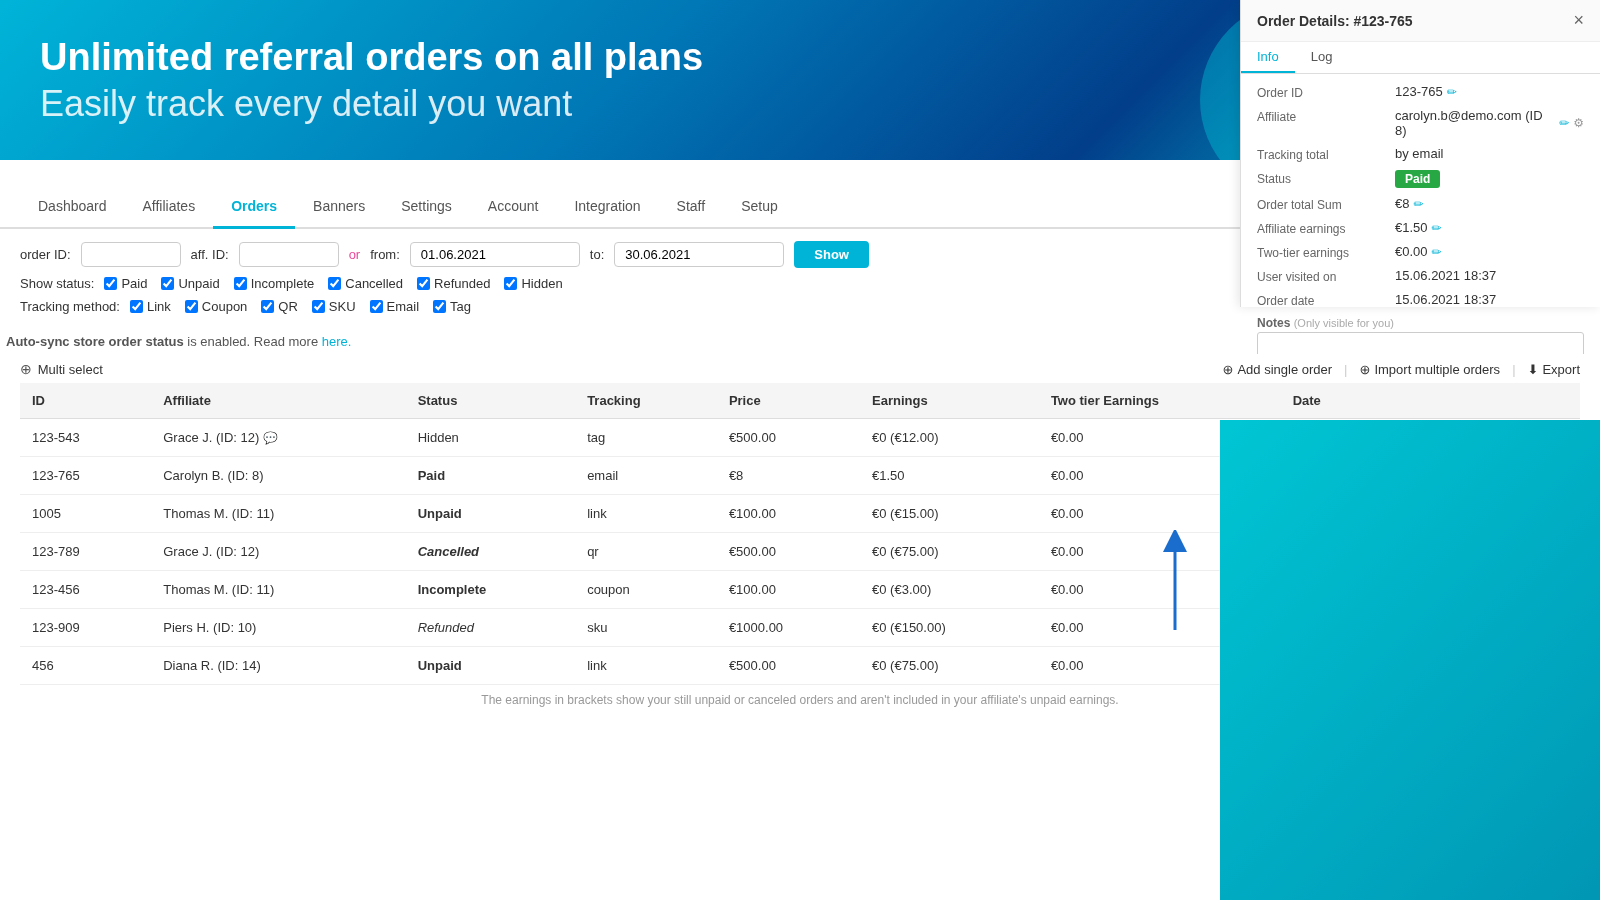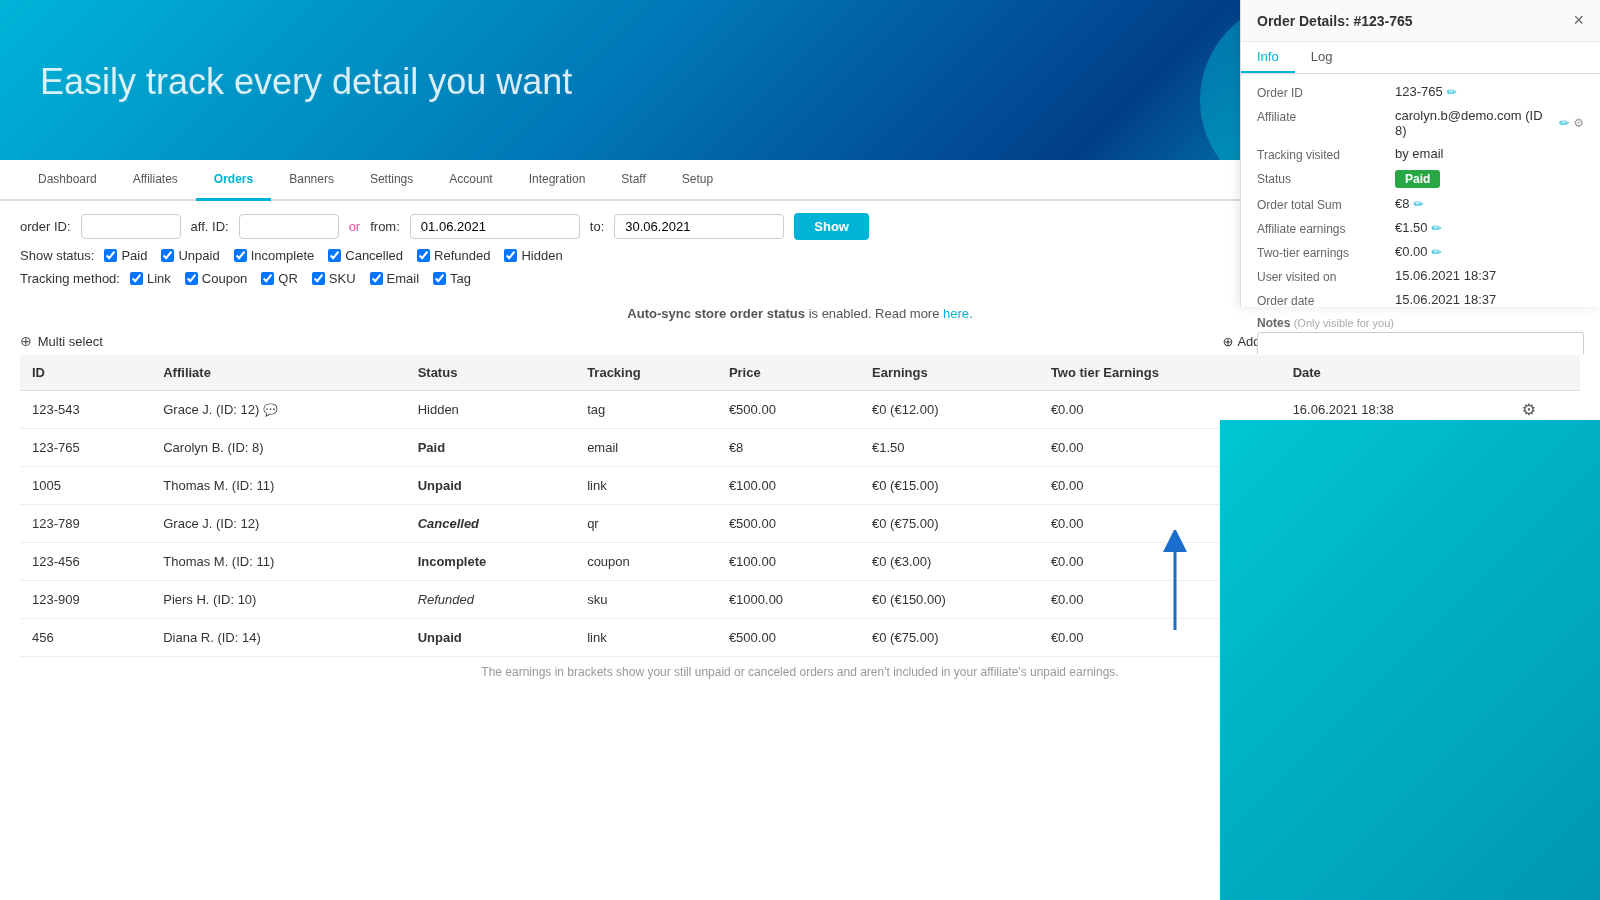--- a/index.html
+++ b/index.html
@@ -56,24 +56,25 @@
     
     .nav-tabs {
       display: flex;
       border-bottom: 2px solid #ddd;
       padding: 0 20px;
       background: #fff;
     }
     .nav-tab {
       padding: 12px 18px;
       cursor: pointer;
-      font-size: 12px;
+      font-size: 14px;
       color: #555;
       border-bottom: 3px solid transparent;
       margin-bottom: -2px;
+      margin-top: 26px;
     }
     .nav-tab.active {
       color: #00b4d8;
       border-bottom: 3px solid #00b4d8;
       font-weight: bold;
     }
 
     
     .filter-bar {
       padding: 12px 20px 6px;
@@ -121,21 +122,21 @@
       display: flex;
       align-items: center;
       gap: 4px;
       font-size: 13px;
       color: #333;
     }
     .checkbox-item input { cursor: pointer; }
 
     
     .autosync-bar {
-      text-align: center;
+      text-align: left;
       padding: 6px;
       font-size: 13px;
       color: #555;
     }
     .autosync-bar a { color: #00b4d8; text-decoration: none; }
 
     
     .table-toolbar {
       display: flex;
       justify-content: space-between;
@@ -329,20 +330,21 @@
       width: 380px;
       bottom: 0;
       background: linear-gradient(135deg, #00c6d4 0%, #0096b4 100%);
       z-index: 50;
     }
   </style>
 </head>
 <body>
 
 <div class="hero">
+  <div class="hero-title">Unlimited referral orders on all plans</div>
   <div class="hero-subtitle">Easily track every detail you want</div>
 </div>
 
 <div class="main-wrapper">
 
   <nav class="nav-tabs">
     <div class="nav-tab">Dashboard</div>
     <div class="nav-tab">Affiliates</div>
     <div class="nav-tab active">Orders</div>
     <div class="nav-tab">Banners</div>
@@ -533,21 +535,21 @@
 
   <div class="panel-row">
         <div class="panel-field-label">Order ID</div>
         <div class="panel-field-value">123-765<span class="edit-icon">✏</span></div>
       </div>
       <div class="panel-row">
         <div class="panel-field-label">Affiliate</div>
         <div class="panel-field-value">carolyn.b@demo.com (ID 8)<span class="edit-icon">✏</span><span class="settings-icon">⚙</span></div>
       </div>
       <div class="panel-row">
-        <div class="panel-field-label">Tracking visited</div>
+        <div class="panel-field-label">Tracking total</div>
         <div class="panel-field-value">by email</div>
       </div>
       <div class="panel-row">
         <div class="panel-field-label">Status</div>
         <div class="panel-field-value">
           <span class="badge-paid">Paid</span>
         </div>
       </div>
       <div class="panel-row">
         <div class="panel-field-label">Order total Sum</div>

